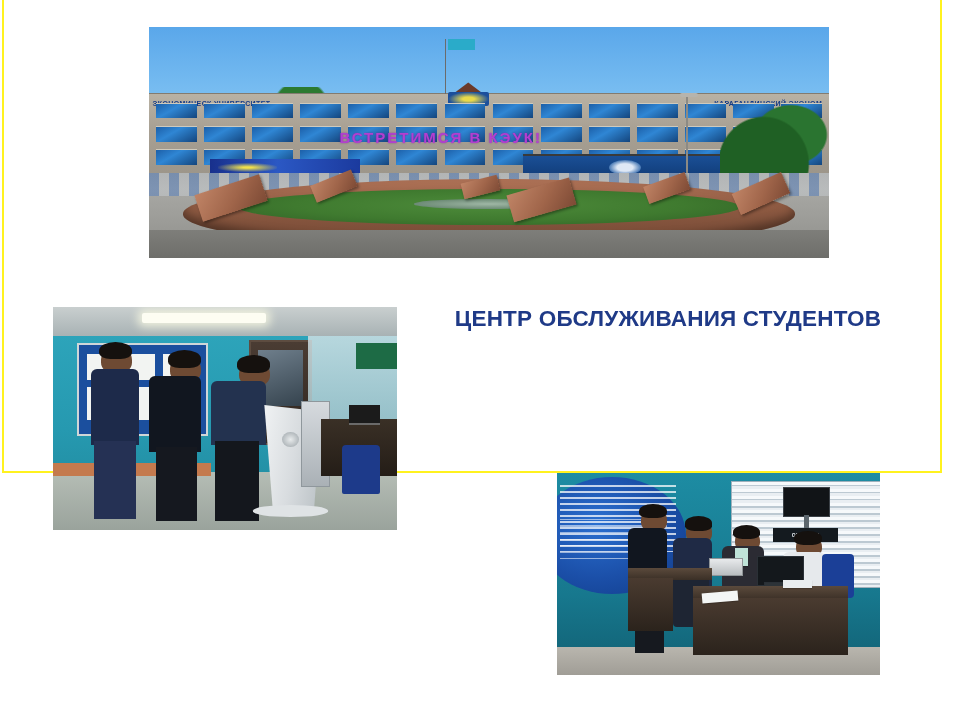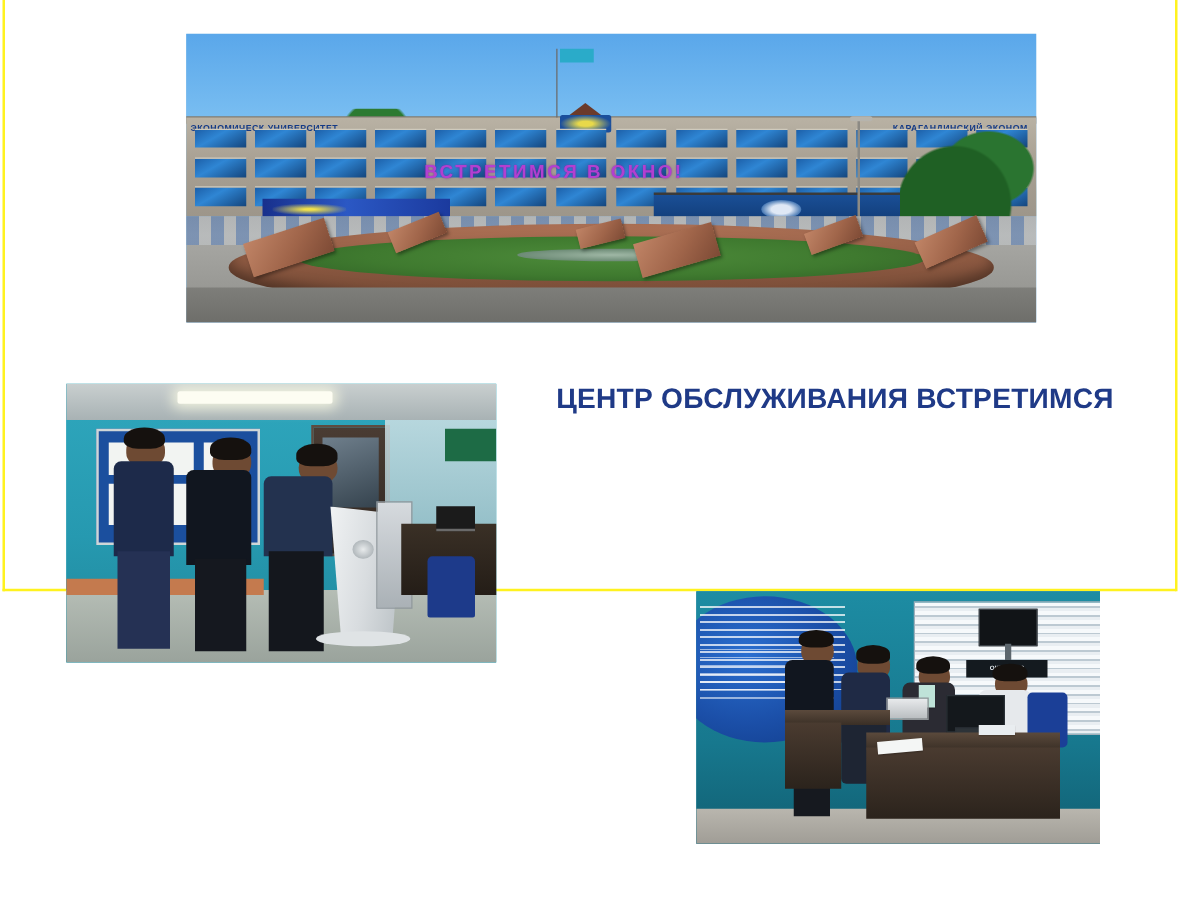--- a/index.html
+++ b/index.html
@@ -492,21 +492,21 @@
         <i></i>
         <i></i>
         <i></i>
         <i></i>
         <i></i>
         <i></i>
         <i></i>
         <i></i>
     </div>
 
-    <div class="bld-slogan">ВСТРЕТИМСЯ В ОКНО!</div>
+    <div class="bld-slogan">ВСТРЕТИМСЯ В КЭУК!</div>
 
     <div class="bld-entrance"></div>
     <div class="bld-banner"></div>
     <div class="bld-lamp"></div>
     <div class="bld-trees2"></div>
 
     <div class="bld-ground"></div>
     <div class="bld-plaza-stripes"></div>
 
     <div class="fountain">
@@ -610,16 +610,16 @@
     <div class="s-desk-top" style="left:42%; top:56%; width:48%; height:7%;"></div>
     <div class="s-desk" style="left:42%; top:62%; width:48%; height:28%;"></div>
     <div class="s-desk-top" style="left:22%; top:47%; width:26%; height:6%;"></div>
     <div class="s-desk" style="left:22%; top:52%; width:14%; height:26%;"></div>
 
     <div class="s-paper" style="left:45%; top:59%; width:11%; height:5%; transform:rotate(-5deg);"></div>
     <div class="s-paper" style="left:70%; top:53%; width:9%; height:4%; background:#e9edf0;"></div>
   </div>
 
   <div class="text-block">
-    <h1 class="title">ЦЕНТР ОБСЛУЖИВАНИЯ ВСТРЕТИМСЯ</h1>
+    <h1 class="title">ЦЕНТР ОБСЛУЖИВАНИЯ СТУДЕНТОВ</h1>
   </div>
 
 </div>
 
 </body></html>

